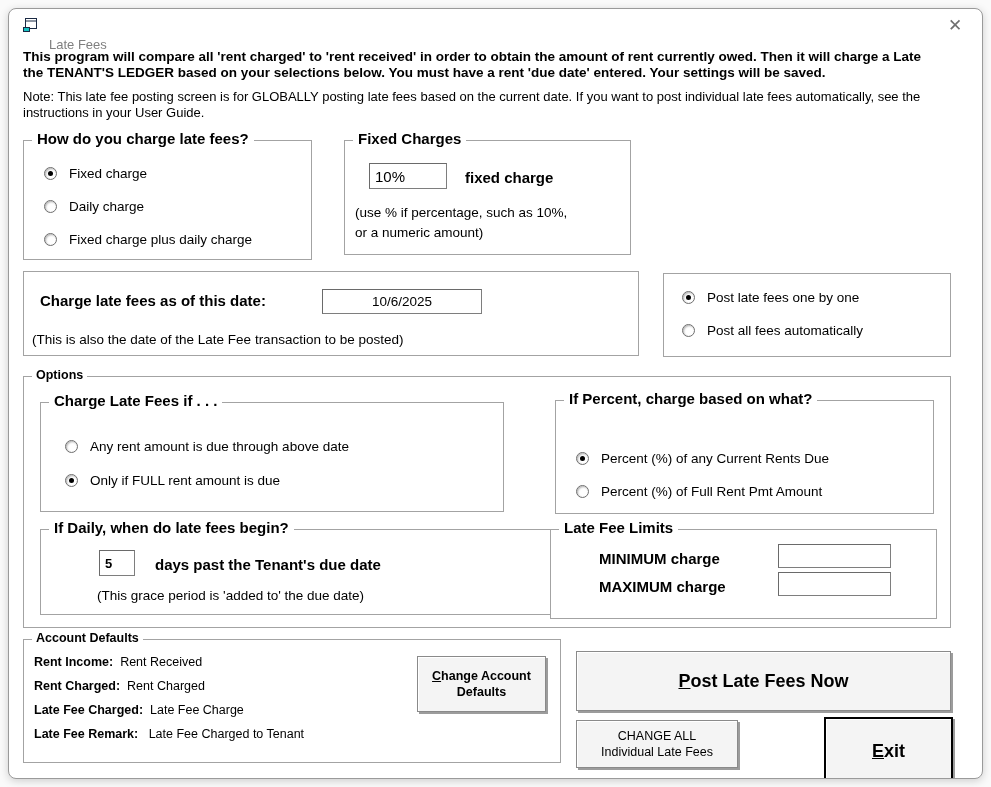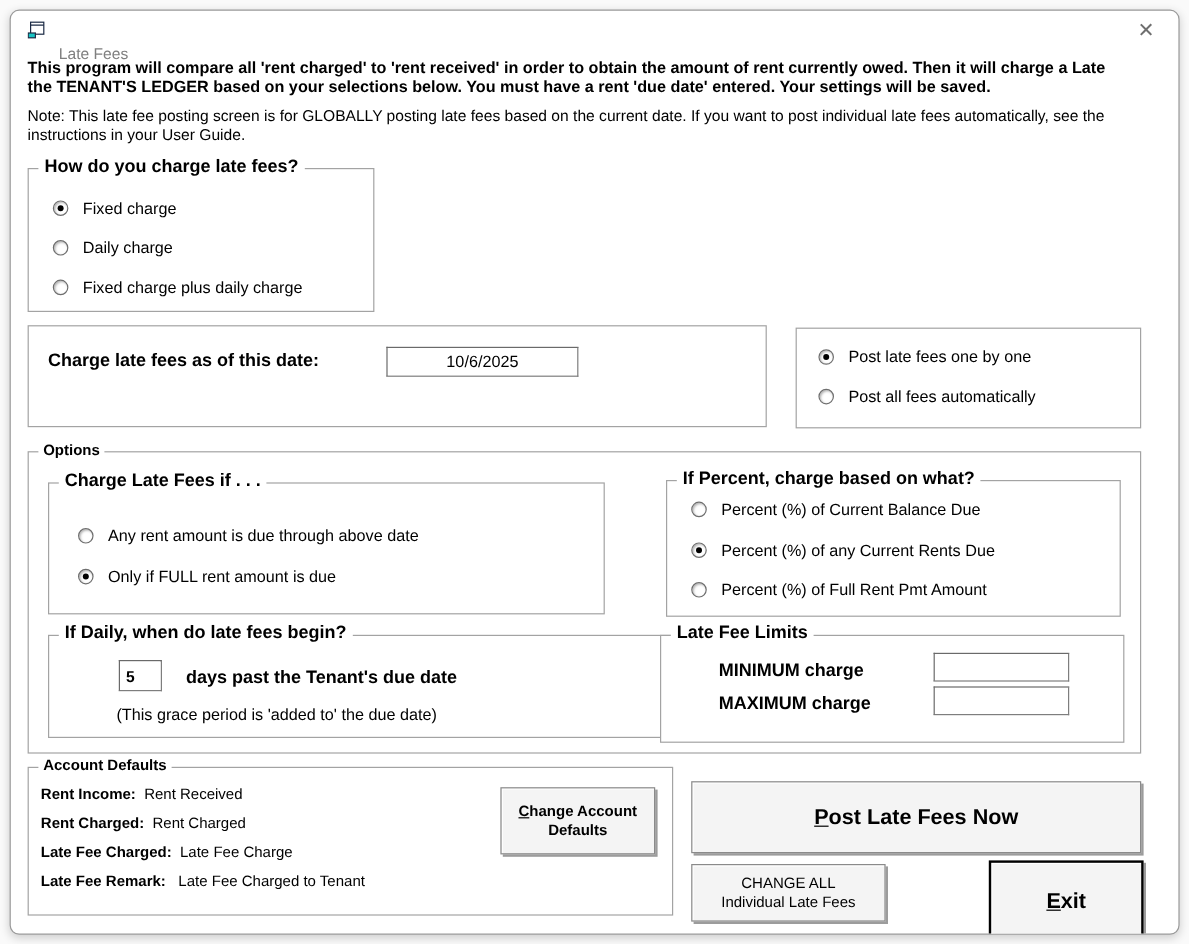--- a/index.html
+++ b/index.html
@@ -76,24 +76,32 @@
     <div class="radio-row" style="left:20px; top:58px;">
       <span class="radio"></span>
       <span class="rlabel">Daily charge</span>
     </div>
     <div class="radio-row" style="left:20px; top:91px;">
       <span class="radio"></span>
       <span class="rlabel">Fixed charge plus daily charge</span>
     </div>
   </div>
 
+  <div class="groupbox" style="left:335px; top:131px; width:287px; height:115px;">
+    <span class="gb-title">Fixed Charges</span>
+    <input class="textbox" style="left: 24px; top: 22px; width: 78px; height: 26px;" value="10%">
+    <span class="bold-lbl" style="left:120px; top:28px;">fixed charge</span>
+    <span class="plain-lbl" style="left:10px; top:64px;">(use % if percentage, such as 10%,</span>
+    <span class="plain-lbl" style="left:10px; top:84px;">or a numeric amount)</span>
+  </div>
 
   <div class="plainbox" style="left:14px; top:262px; width:616px; height:85px;">
     <span class="bold-lbl" style="left:16px; top:20px;">Charge late fees as of this date:</span>
     <input class="textbox" style="left: 298px; top: 17px; width: 160px; height: 25px; text-align: center; font-size: 13.5px;" value="10/6/2025">
+    <span class="plain-lbl" style="left:8px; top:60px;">(This is also the date of the Late Fee transaction to be posted)</span>
   </div>
 
   <div class="plainbox" style="left:654px; top:264px; width:288px; height:84px;">
     <div class="radio-row" style="left:18px; top:16px;">
       <span class="radio sel"></span>
       <span class="rlabel">Post late fees one by one</span>
     </div>
     <div class="radio-row" style="left:18px; top:49px;">
       <span class="radio"></span>
       <span class="rlabel">Post all fees automatically</span>
@@ -110,24 +118,20 @@
         <span class="rlabel">Any rent amount is due through above date</span>
       </div>
       <div class="radio-row" style="left:24px; top:70px;">
         <span class="radio sel"></span>
         <span class="rlabel">Only if FULL rent amount is due</span>
       </div>
     </div>
 
     <div class="groupbox" style="left:531px; top:23px; width:379px; height:114px;">
       <span class="gb-title">If Percent, charge based on what?</span>
-      <div class="radio-row" style="left:20px; top:16px;">
-        <span class="radio"></span>
-        <span class="rlabel">Percent (%) of Current Balance Due</span>
-      </div>
       <div class="radio-row" style="left:20px; top:50px;">
         <span class="radio sel"></span>
         <span class="rlabel">Percent (%) of any Current Rents Due</span>
       </div>
       <div class="radio-row" style="left:20px; top:83px;">
         <span class="radio"></span>
         <span class="rlabel">Percent (%) of Full Rent Pmt Amount</span>
       </div>
     </div>
 

